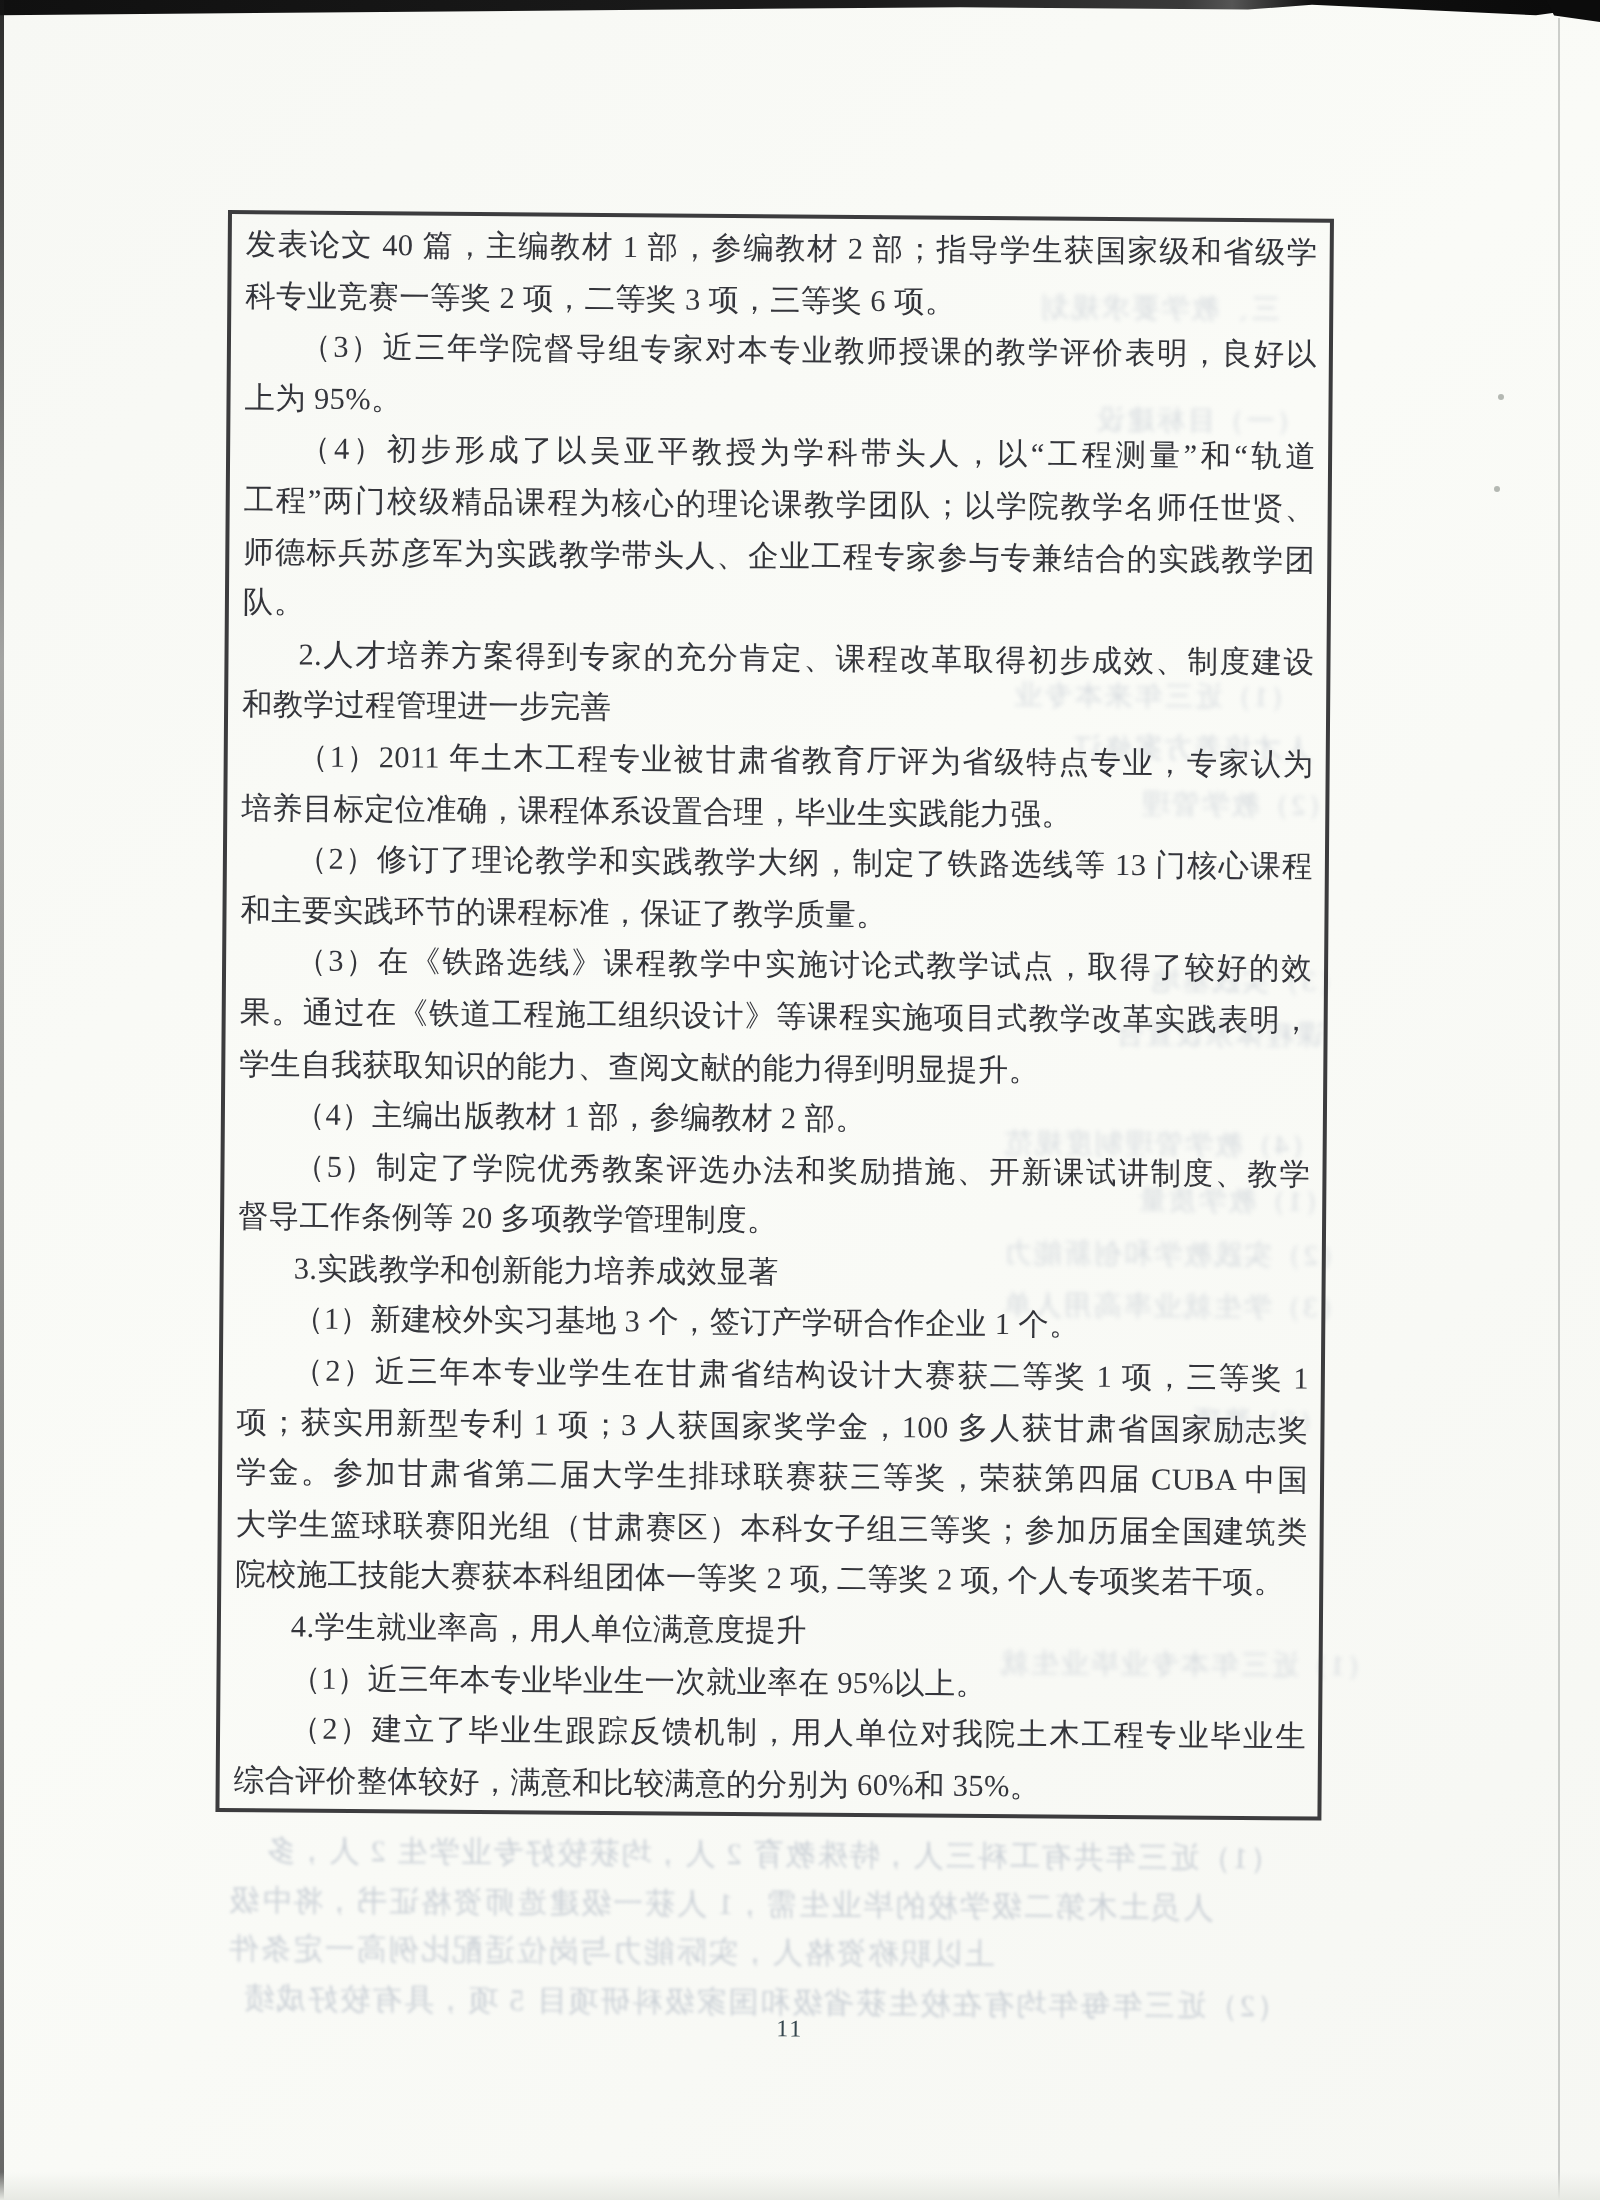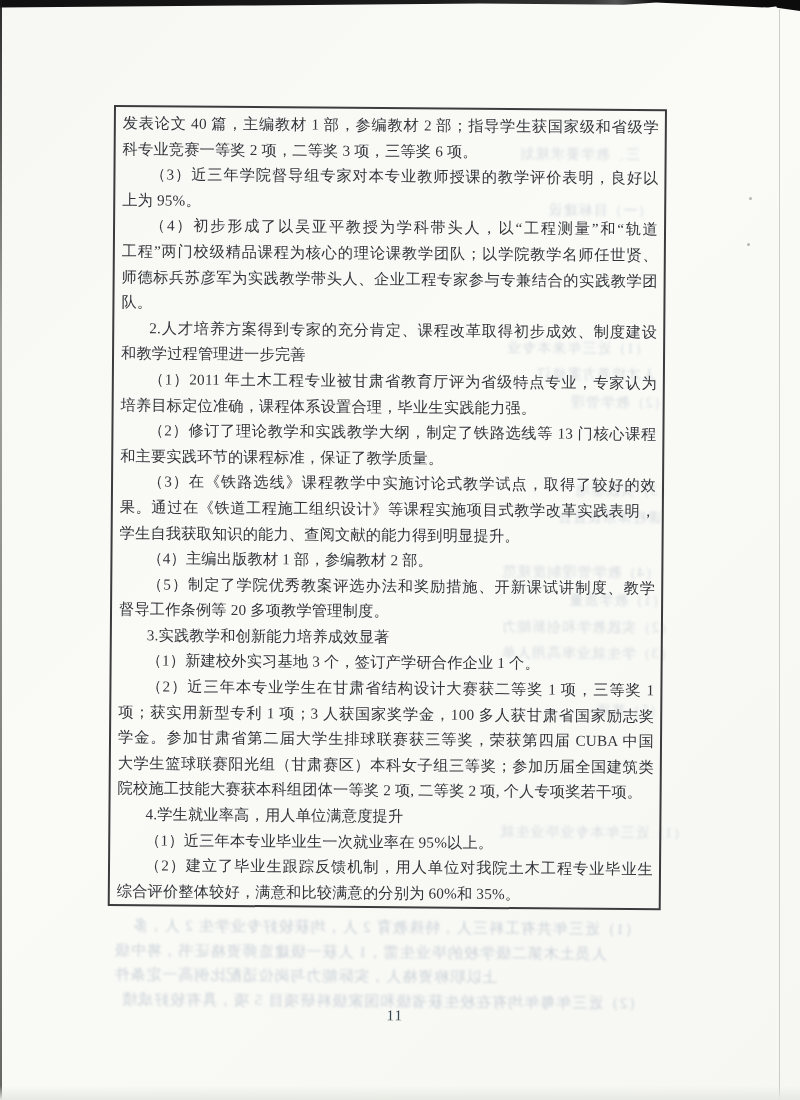--- a/index.html
+++ b/index.html
@@ -71,21 +71,21 @@
     opacity:.30;
     color:#8d99ad;
     white-space:nowrap;
     font-size:14px;
     letter-spacing:1px;
   }
   .ghost.strong{opacity:.42;filter:blur(.9px);font-size:15px;}
   #page-number{
     position:absolute;left:382px;top:1005px;width:40px;
     text-align:center;
-    font-size:15px;color:#35464e;letter-spacing:1px;
+    font-size:12px;color:#35464e;letter-spacing:1px;
     font-family:"Liberation Serif","DejaVu Serif",serif;
   }
 </style>
 </head>
 <body>
 
 <div id="scan">
   <div id="top-edge"></div>
   <div id="corner-blob"></div>
   <div id="left-edge"></div>

